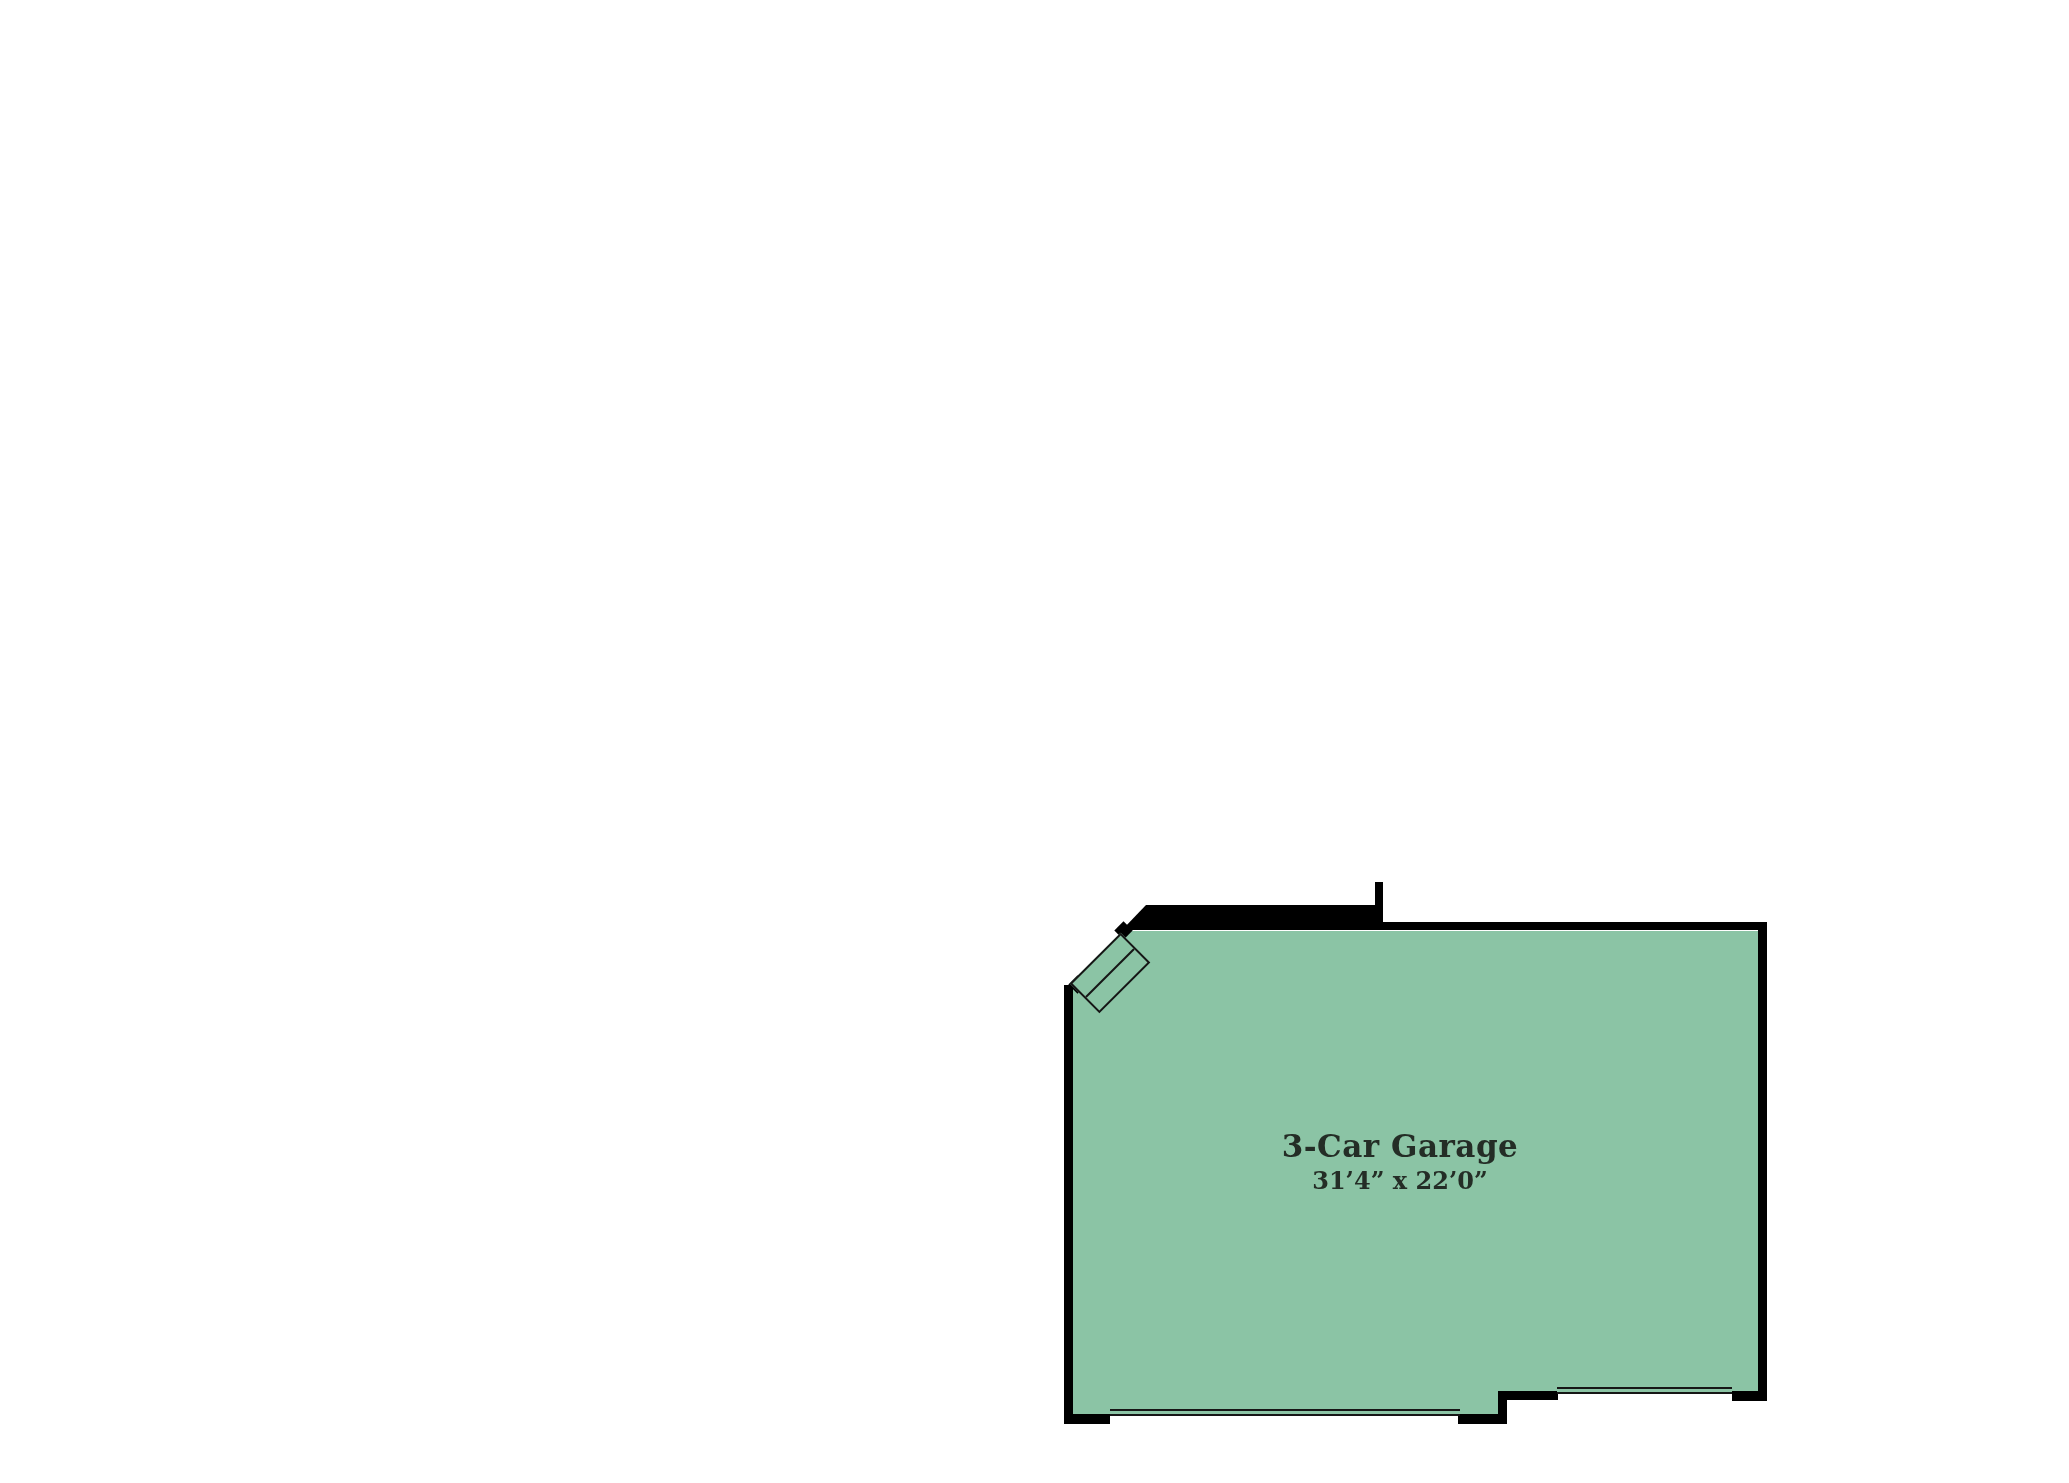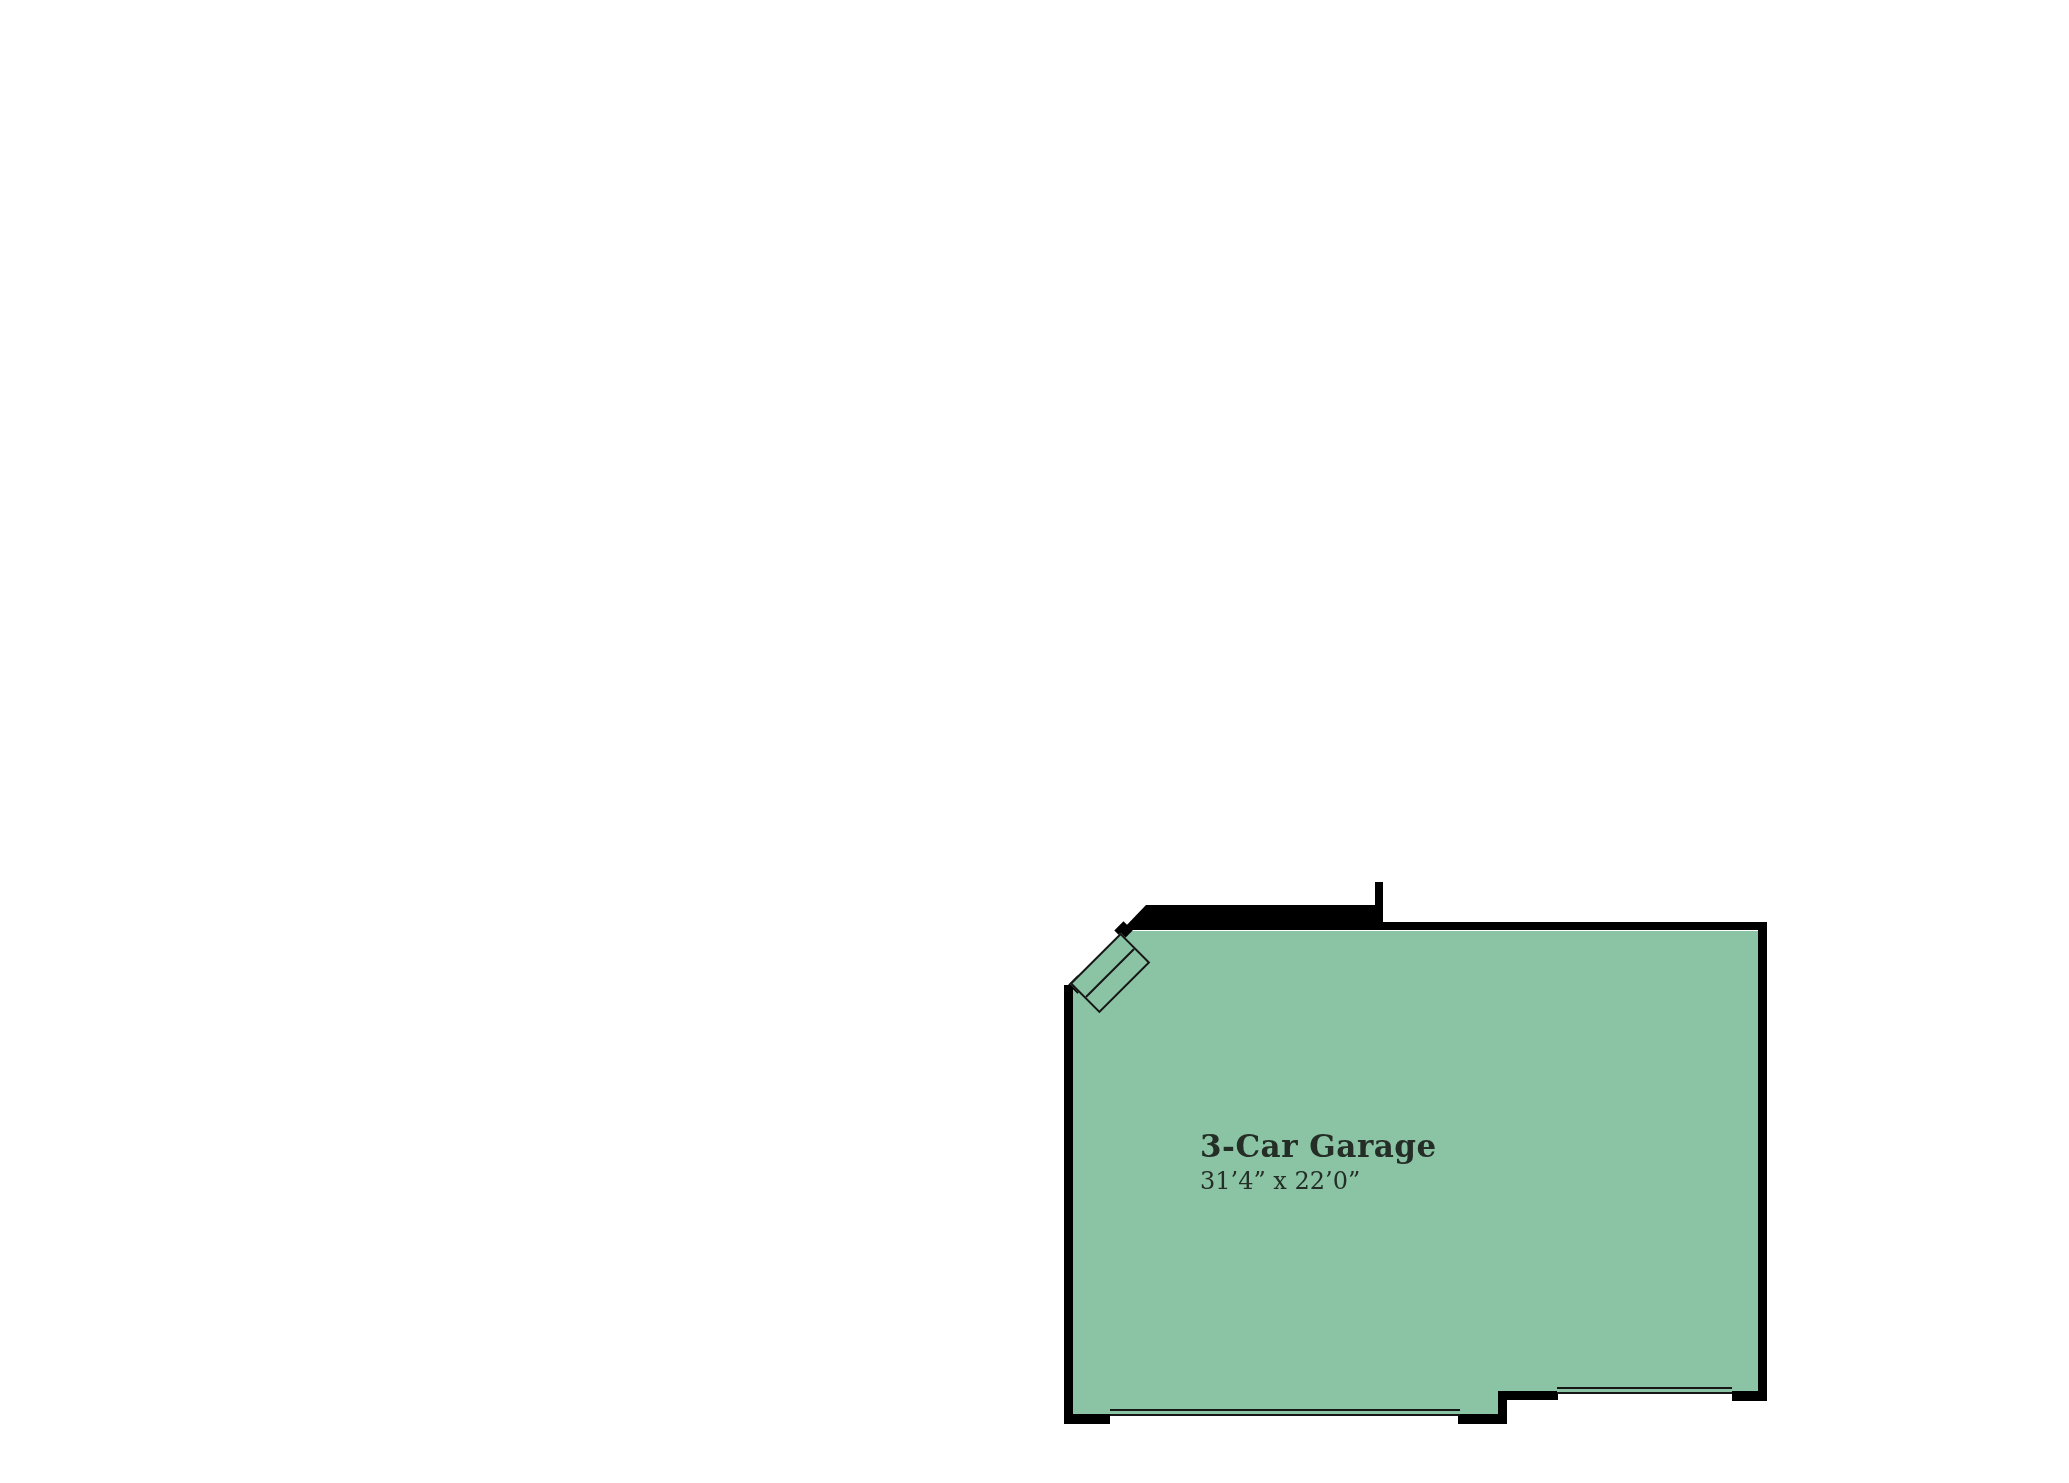--- a/index.html
+++ b/index.html
@@ -72,31 +72,32 @@
     border-top: 2px solid var(--line, #161616);
     border-bottom: 2px solid var(--line, #161616);
     height: 7px;
   }
   #opening-left  { left: 1110px; top: 1409px; width: 350px; }
   #opening-right { left: 1557px; top: 1387px; width: 175px; }
 
   
   #room-label {
     left: 1200px; top: 1128px; width: 400px;
+    text-align: center;
     color: var(--text, #242d26);
     line-height: 1.2;
   }
   #room-name {
     font-size: 31px;
     font-weight: 700;
     letter-spacing: 0.5px;
   }
   #room-dims {
     font-size: 24px;
-    font-weight: 400;
+    font-weight: 700;
     margin-top: 2px;
   }
 </style>
 </head>
 <body>
 
 <div id="plan">
 
   <div id="room-floor" class="abs"></div>
 

